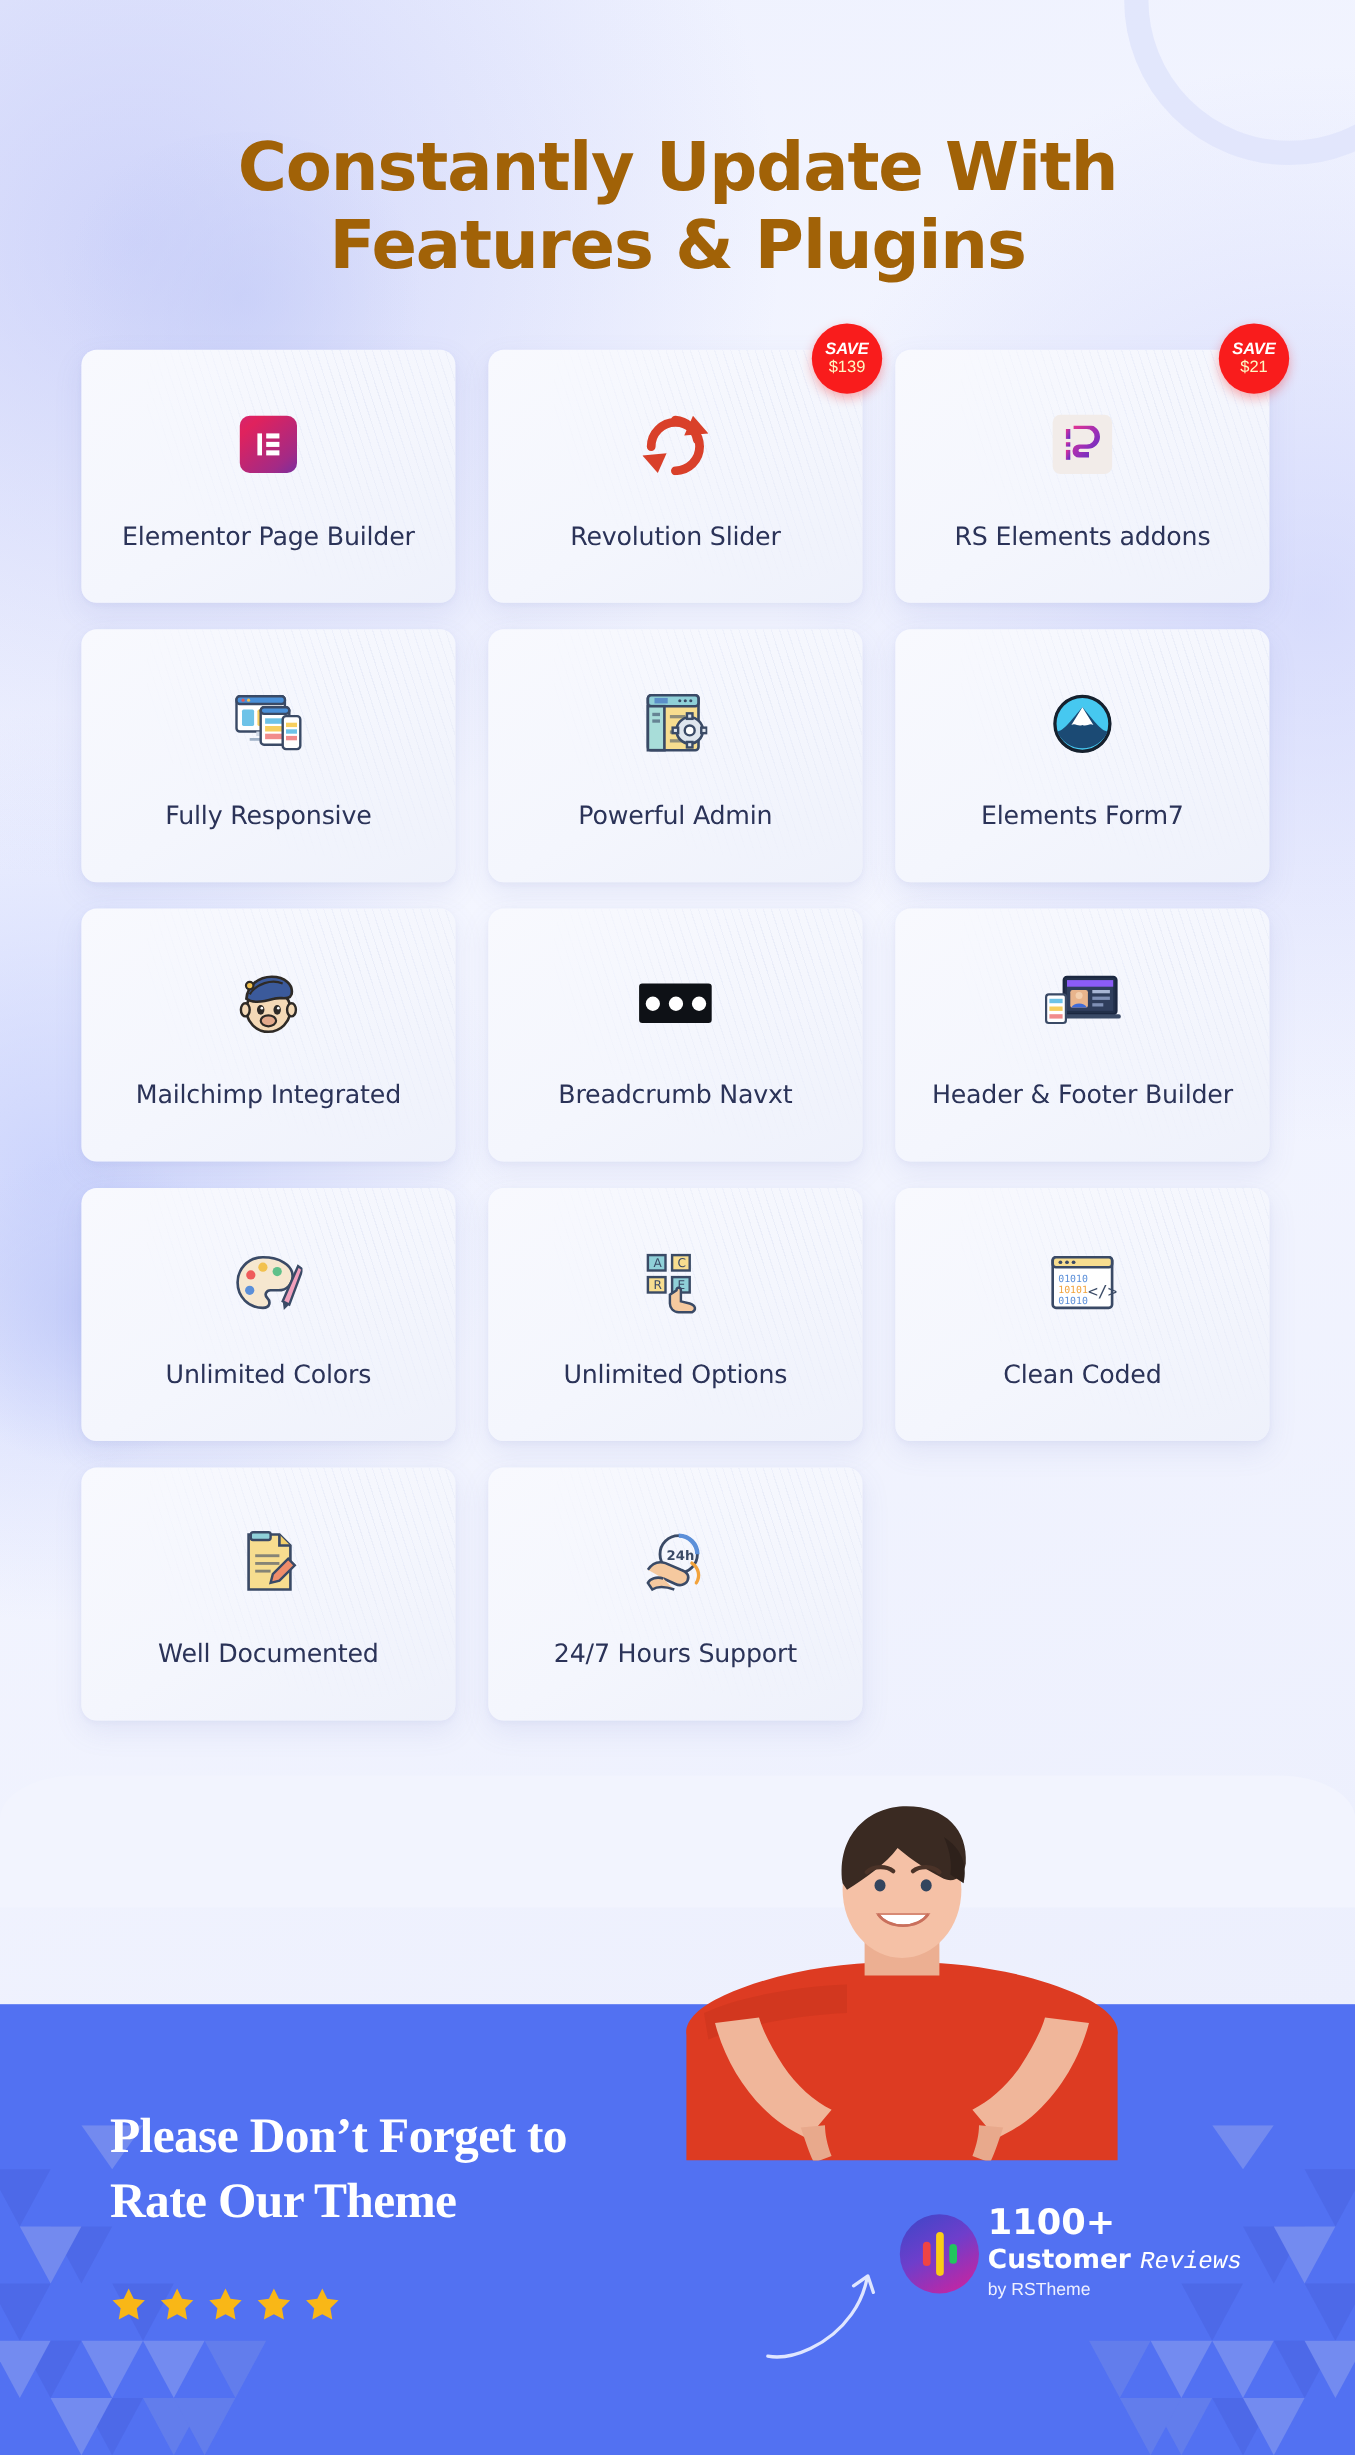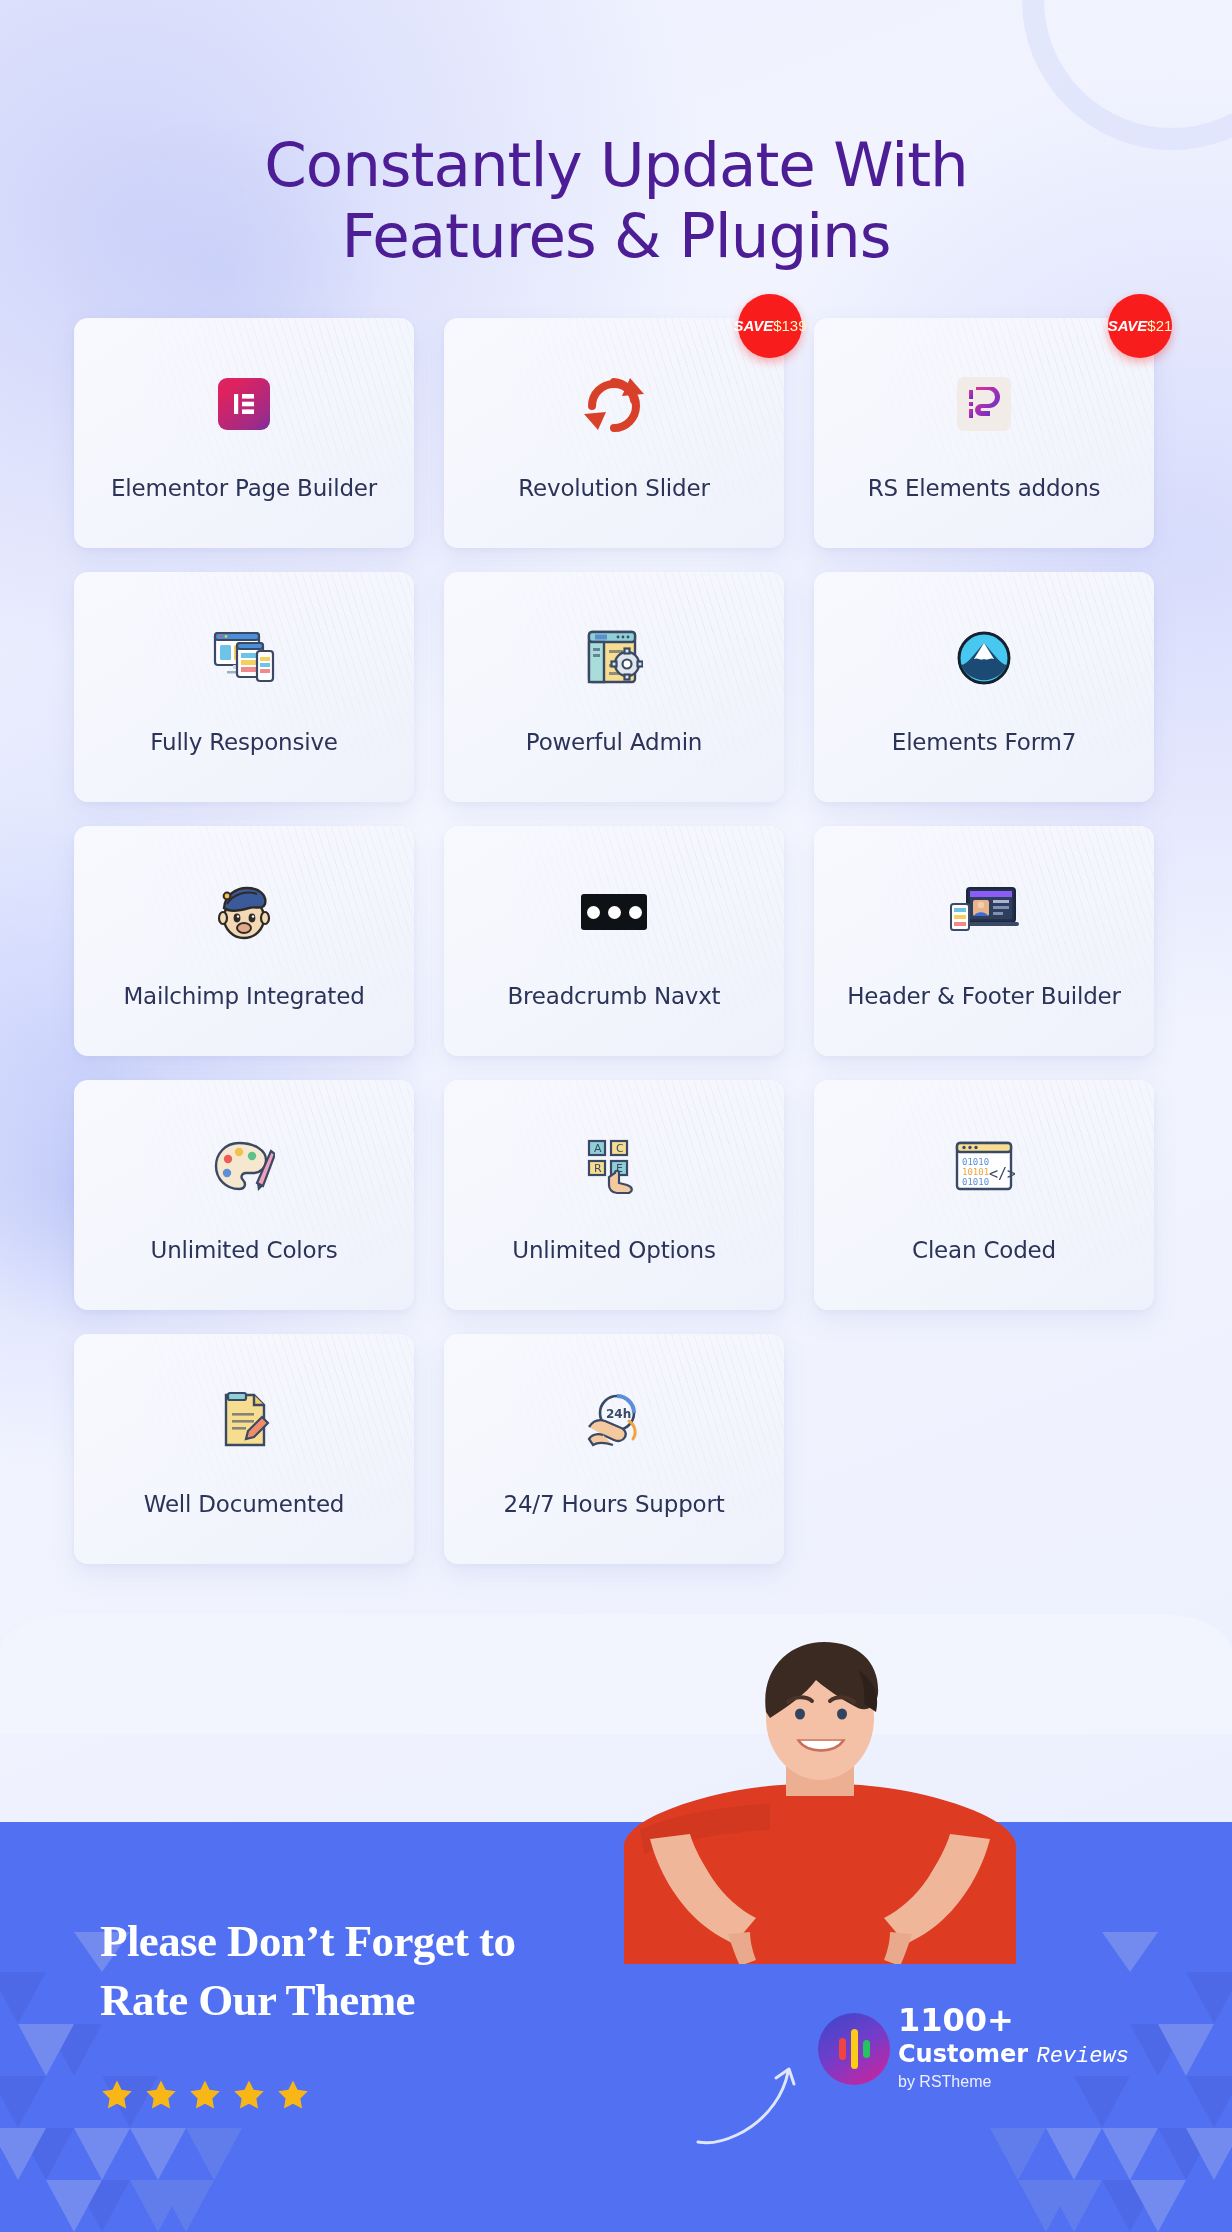--- a/index.html
+++ b/index.html
@@ -30,23 +30,23 @@
     opacity:.75;
   }
   .blob-b{
     position:absolute; left:40px; top:120px; width:360px; height:300px;
     border-radius:50%; background:radial-gradient(circle,#c3cbf7 0%, rgba(195,203,247,0) 70%);
     opacity:.6;
   }
 
   
   .heading{
-    position:absolute; left:0; top:130px; width:1232px; text-align:center;
-    font-size:61px; line-height:1.16; font-weight:400; letter-spacing:-1px;
-    color:#4c1d95; font-family:"DejaVu Sans", sans-serif;
+    position:absolute; left:0; top:118px; width:1232px; text-align:center;
+    font-size:61px; line-height:1.16; font-weight:700; letter-spacing:-1px;
+    color:#a16207; font-family:"DejaVu Sans", sans-serif;
   }
   .heading span{ display:block; }
 
   
   .grid{
     position:absolute; left:74px; top:318px; width:1080px;
     display:grid; grid-template-columns:repeat(3,340px);
     column-gap:30px; row-gap:24px;
   }
   .card{
@@ -68,21 +68,21 @@
   .card-label{
     position:relative; z-index:2; margin-top:32px;
     font-size:23px; font-weight:500; color:#2b3358;
     font-family:"DejaVu Sans", sans-serif; letter-spacing:-.2px;
   }
 
   
   .save-badge{
     position:absolute; top:-24px; right:-18px; width:64px; height:64px; z-index:6;
     border-radius:50%; background:#f91c1c;
-    display:flex; align-items:center; justify-content:center;
+    display:flex; flex-direction:column; align-items:center; justify-content:center;
     box-shadow:0 4px 10px rgba(249,28,28,.35);
   }
   .save-badge .s1{ font-size:15px; font-weight:700; font-style:italic; color:#fff; line-height:1.05; }
   .save-badge .s2{ font-size:15px; font-weight:400; color:#fef9c3; line-height:1.15; }
 
   
   .ico-elementor{
     width:52px;height:52px;border-radius:9px;
     background:linear-gradient(140deg,#d6246e 0%,#e0225d 18%,#a32a86 78%,#7b2f9e 100%);
     display:flex;align-items:center;justify-content:center;

